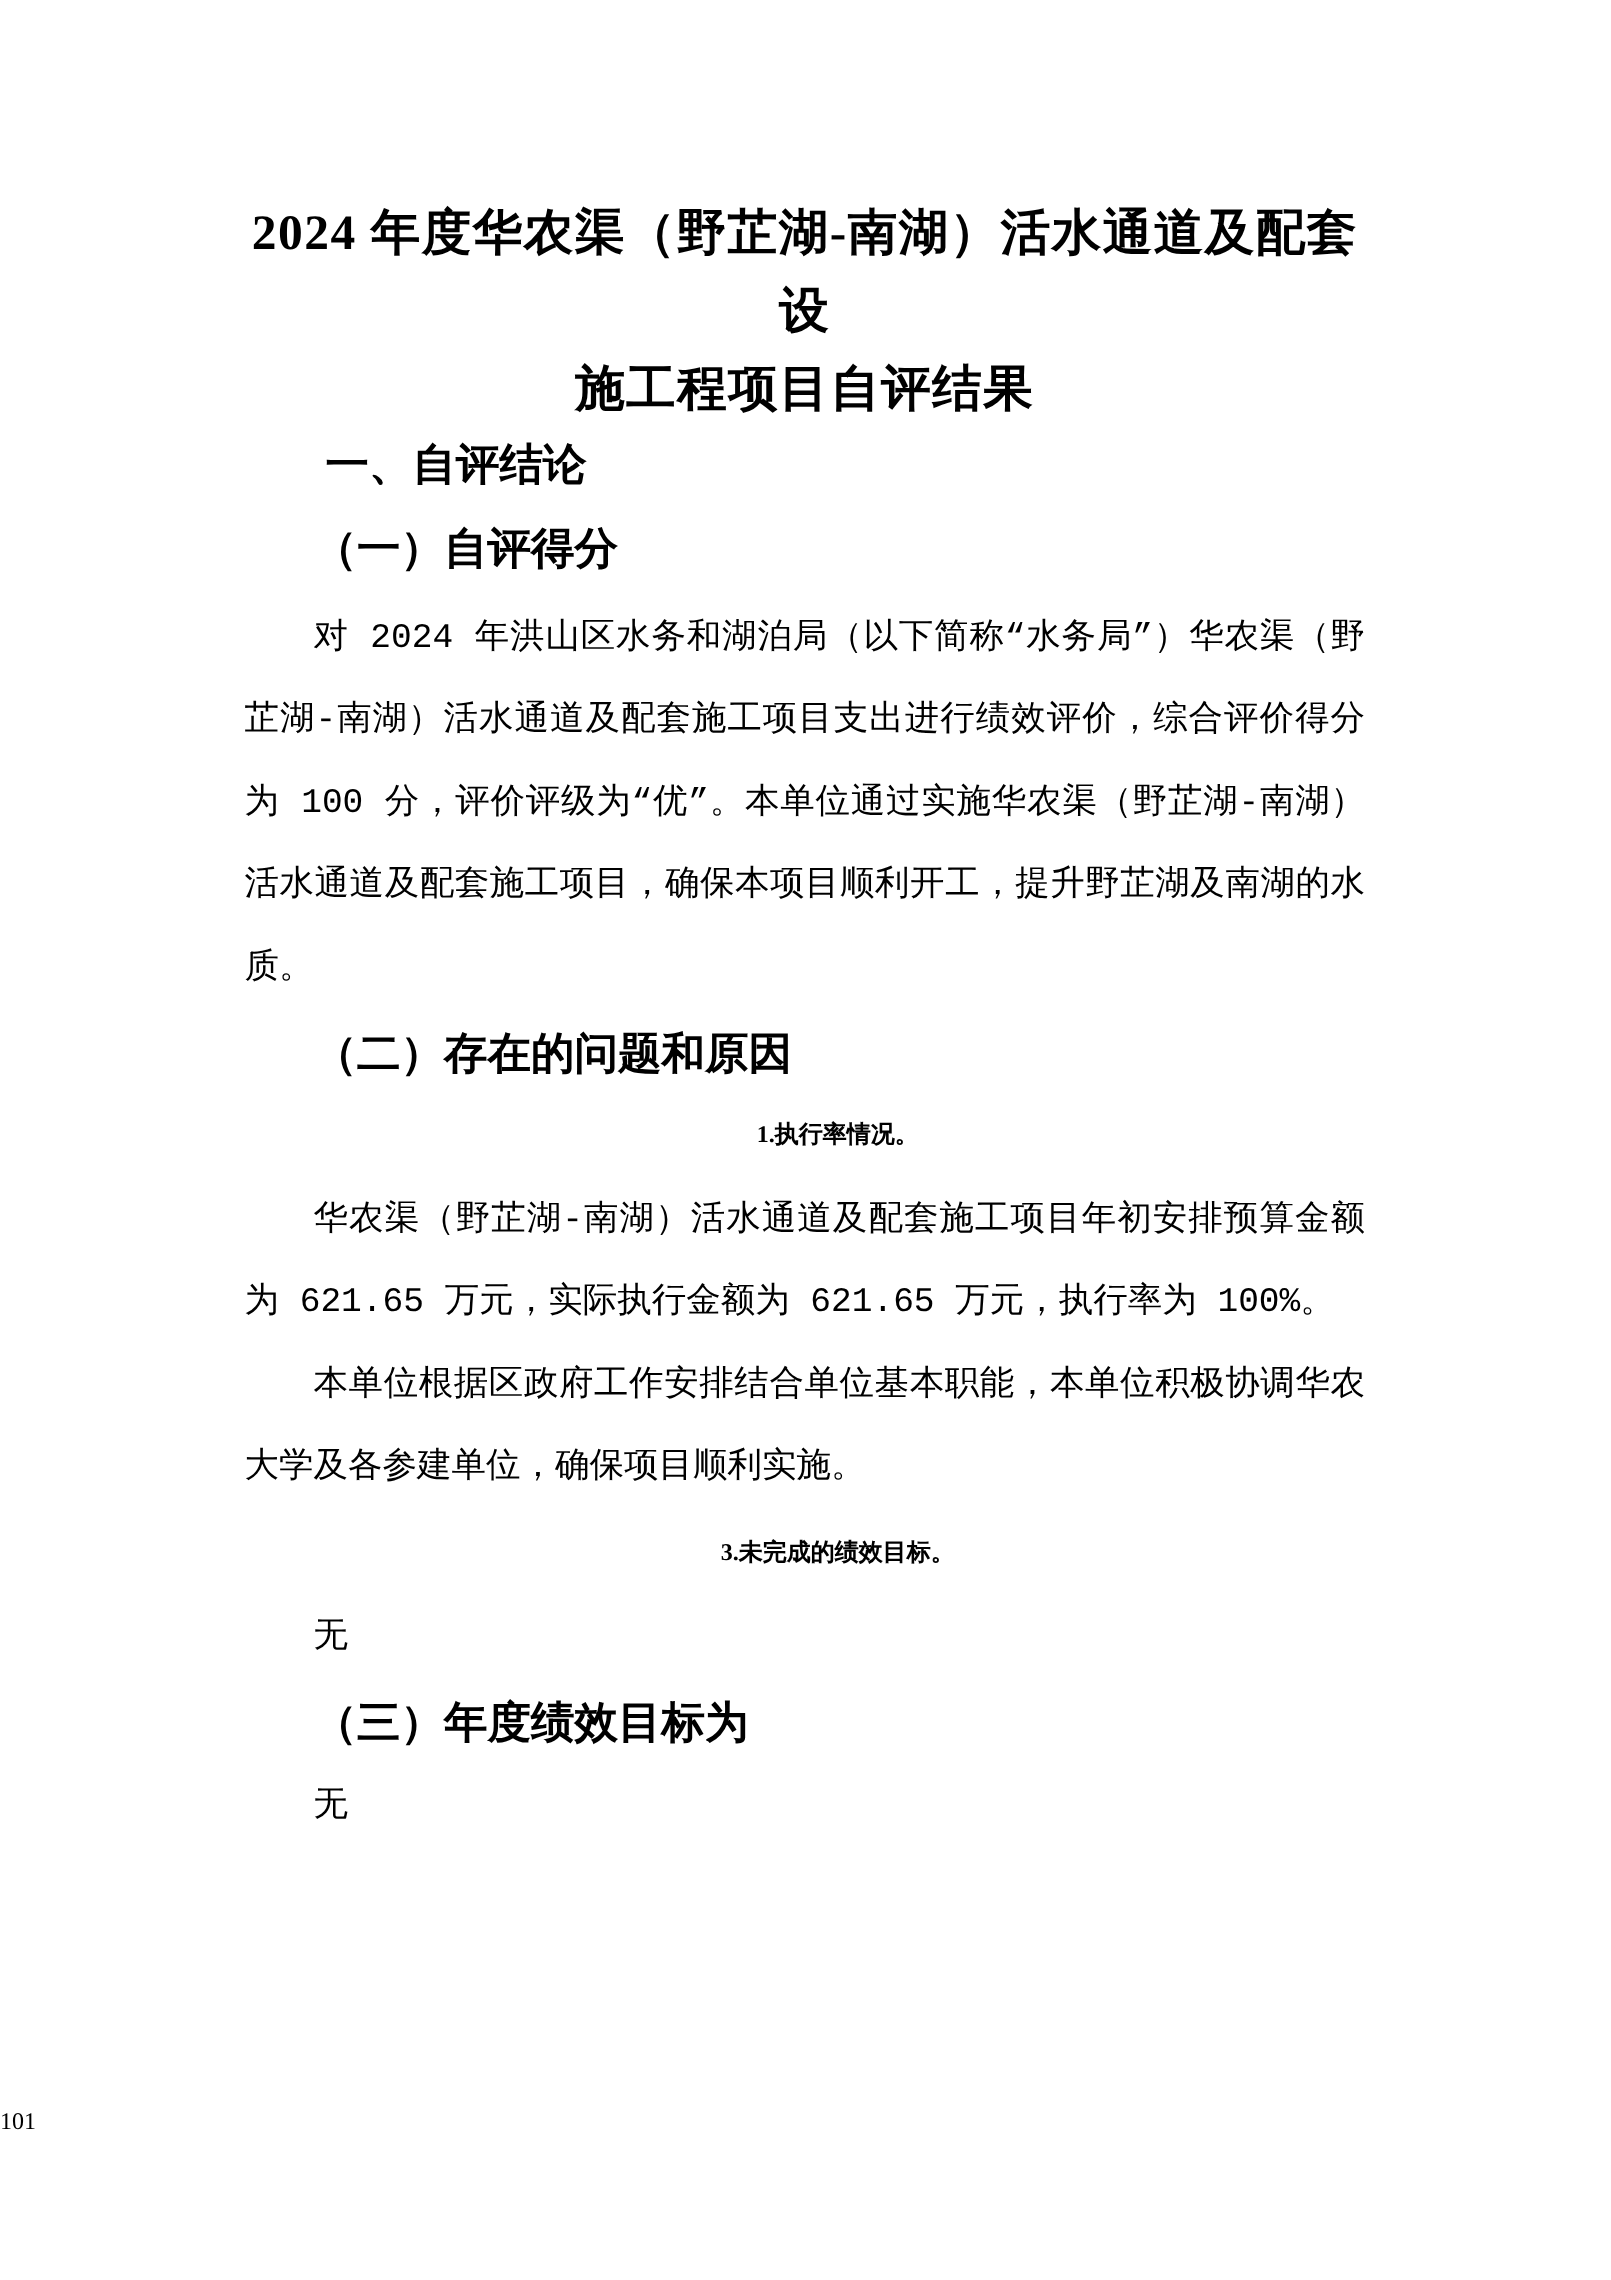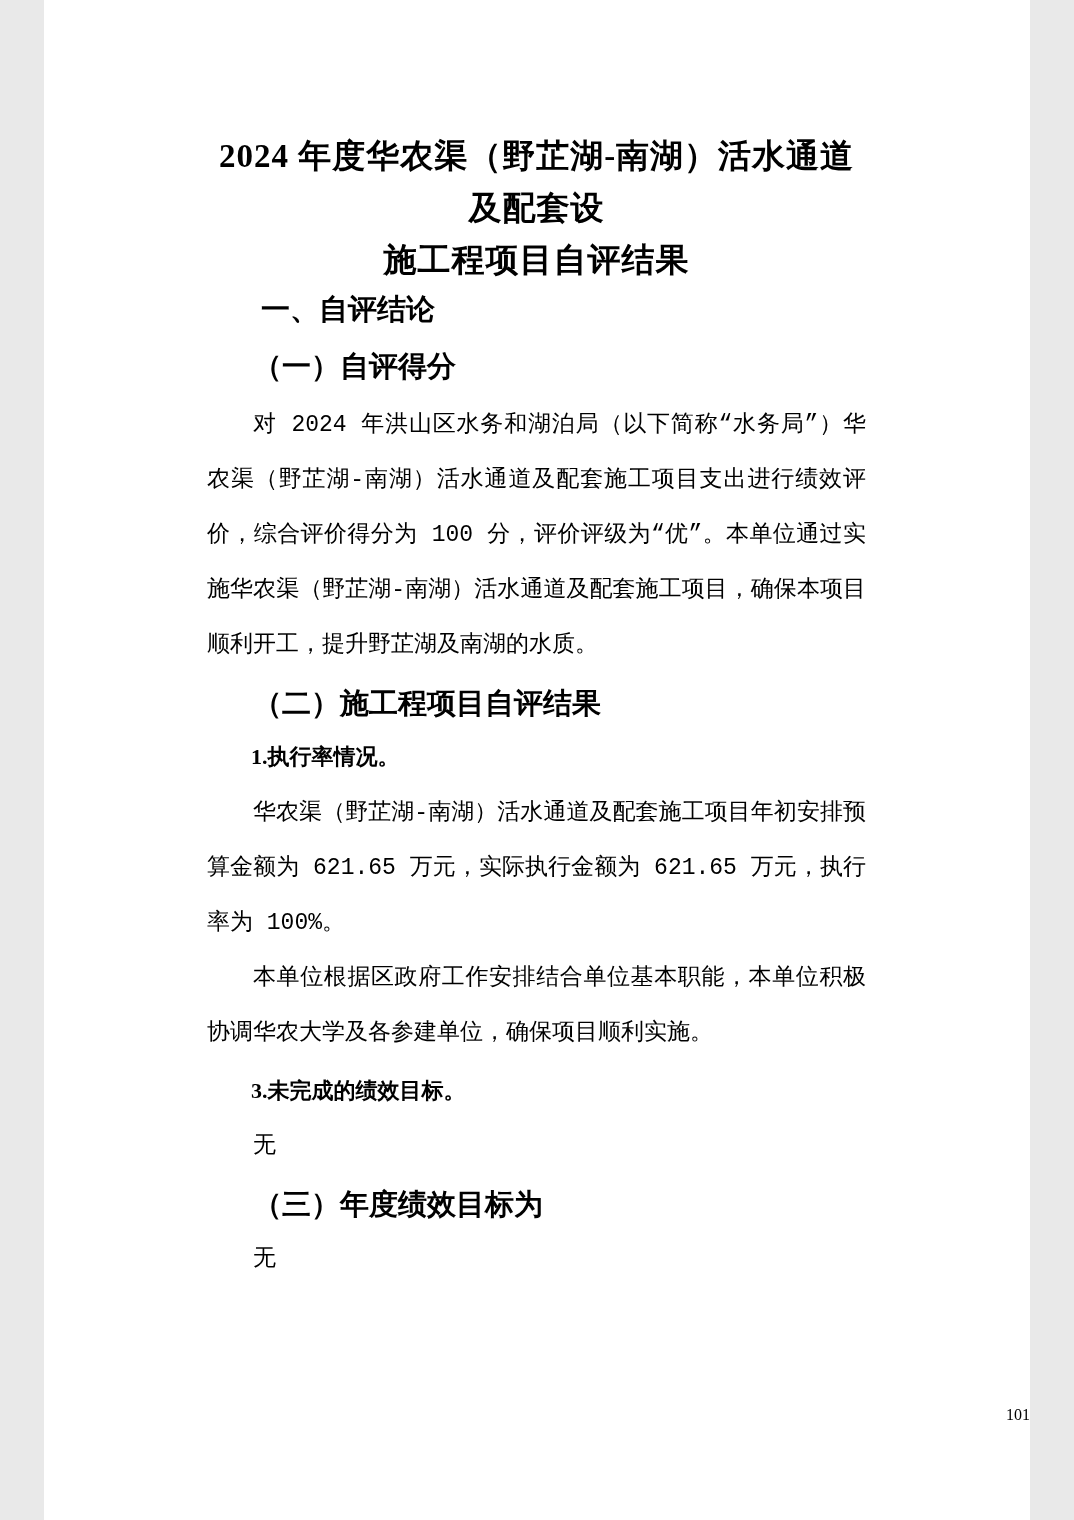--- a/index.html
+++ b/index.html
@@ -2,21 +2,21 @@
 <html lang="zh"><head>
 <meta charset="utf-8">
 <style>
   html, body {
     margin: 0;
     padding: 0;
     background: #e9e9e9;
   }
   .page {
     position: relative;
-    width: 986px;
+    width: 1074px;
     height: 1520px;
     margin: 0 auto;
     background: #ffffff;
     box-sizing: border-box;
     padding: 130px 164px 0 163px;
     overflow: hidden;
     color: #000000;
     font-family: "Liberation Serif", "DejaVu Serif", serif;
   }
   .doc-title {
@@ -38,66 +38,67 @@
   .h2 {
     font-size: 29px;
     line-height: 44px;
     font-weight: 700;
     text-indent: 46px;
     font-family: "Liberation Serif", "DejaVu Serif", serif;
   }
   .h2.first { margin-top: 10px; }
   .h2.mid   { margin-top: 8px;  }
   .h3 {
-    font-size: 22px;
+    font-size: 16px;
     line-height: 44px;
     font-weight: 700;
     text-indent: 44px;
     font-family: "Liberation Serif", "DejaVu Serif", serif;
+    text-align: center;
   }
   .para {
     font-size: 23px;
     line-height: 55px;
     text-align: justify;
     text-align-last: left;
     text-indent: 2em;
     font-family: Liberation Mono, monospace;
   }
   .mt10 { margin-top: 10px; }
   .mt8  { margin-top: 8px;  }
   .mt7  { margin-top: 7px;  }
   .mt6  { margin-top: 6px;  }
   .mt0  { margin-top: 0;    }
   .page-number {
     position: absolute;
     left: 0;
     right: 0;
     top: 1406px;
-    text-align: right;
+    text-align: left;
     font-size: 16px;
     font-family: "Liberation Serif", "DejaVu Serif", serif;
   }
 </style>
 </head>
 <body>
 
 <div class="page">
 
   <div class="doc-title">
     <div>2024 年度华农渠（野芷湖-南湖）活水通道及配套设</div>
     <div>施工程项目自评结果</div>
   </div>
 
   <div class="h1">一、自评结论</div>
 
   <div class="h2 first">（一）自评得分</div>
 
   <div class="para mt10">对 2024 年洪山区水务和湖泊局（以下简称“水务局”）华农渠（野芷湖-南湖）活水通道及配套施工项目支出进行绩效评价，综合评价得分为 100 分，评价评级为“优”。本单位通过实施华农渠（野芷湖-南湖）活水通道及配套施工项目，确保本项目顺利开工，提升野芷湖及南湖的水质。</div>
 
-  <div class="h2 mid">（二）施工程项目自评结果</div>
+  <div class="h2 mid">（二）存在的问题和原因</div>
 
   <div class="h3 mt10">1.执行率情况。</div>
 
   <div class="para mt7">华农渠（野芷湖-南湖）活水通道及配套施工项目年初安排预算金额为 621.65 万元，实际执行金额为 621.65 万元，执行率为 100%。</div>
 
 
 
   <div class="para mt0">本单位根据区政府工作安排结合单位基本职能，本单位积极协调华农大学及各参建单位，确保项目顺利实施。</div>
 
   <div class="h3 mt8">3.未完成的绩效目标。</div>

